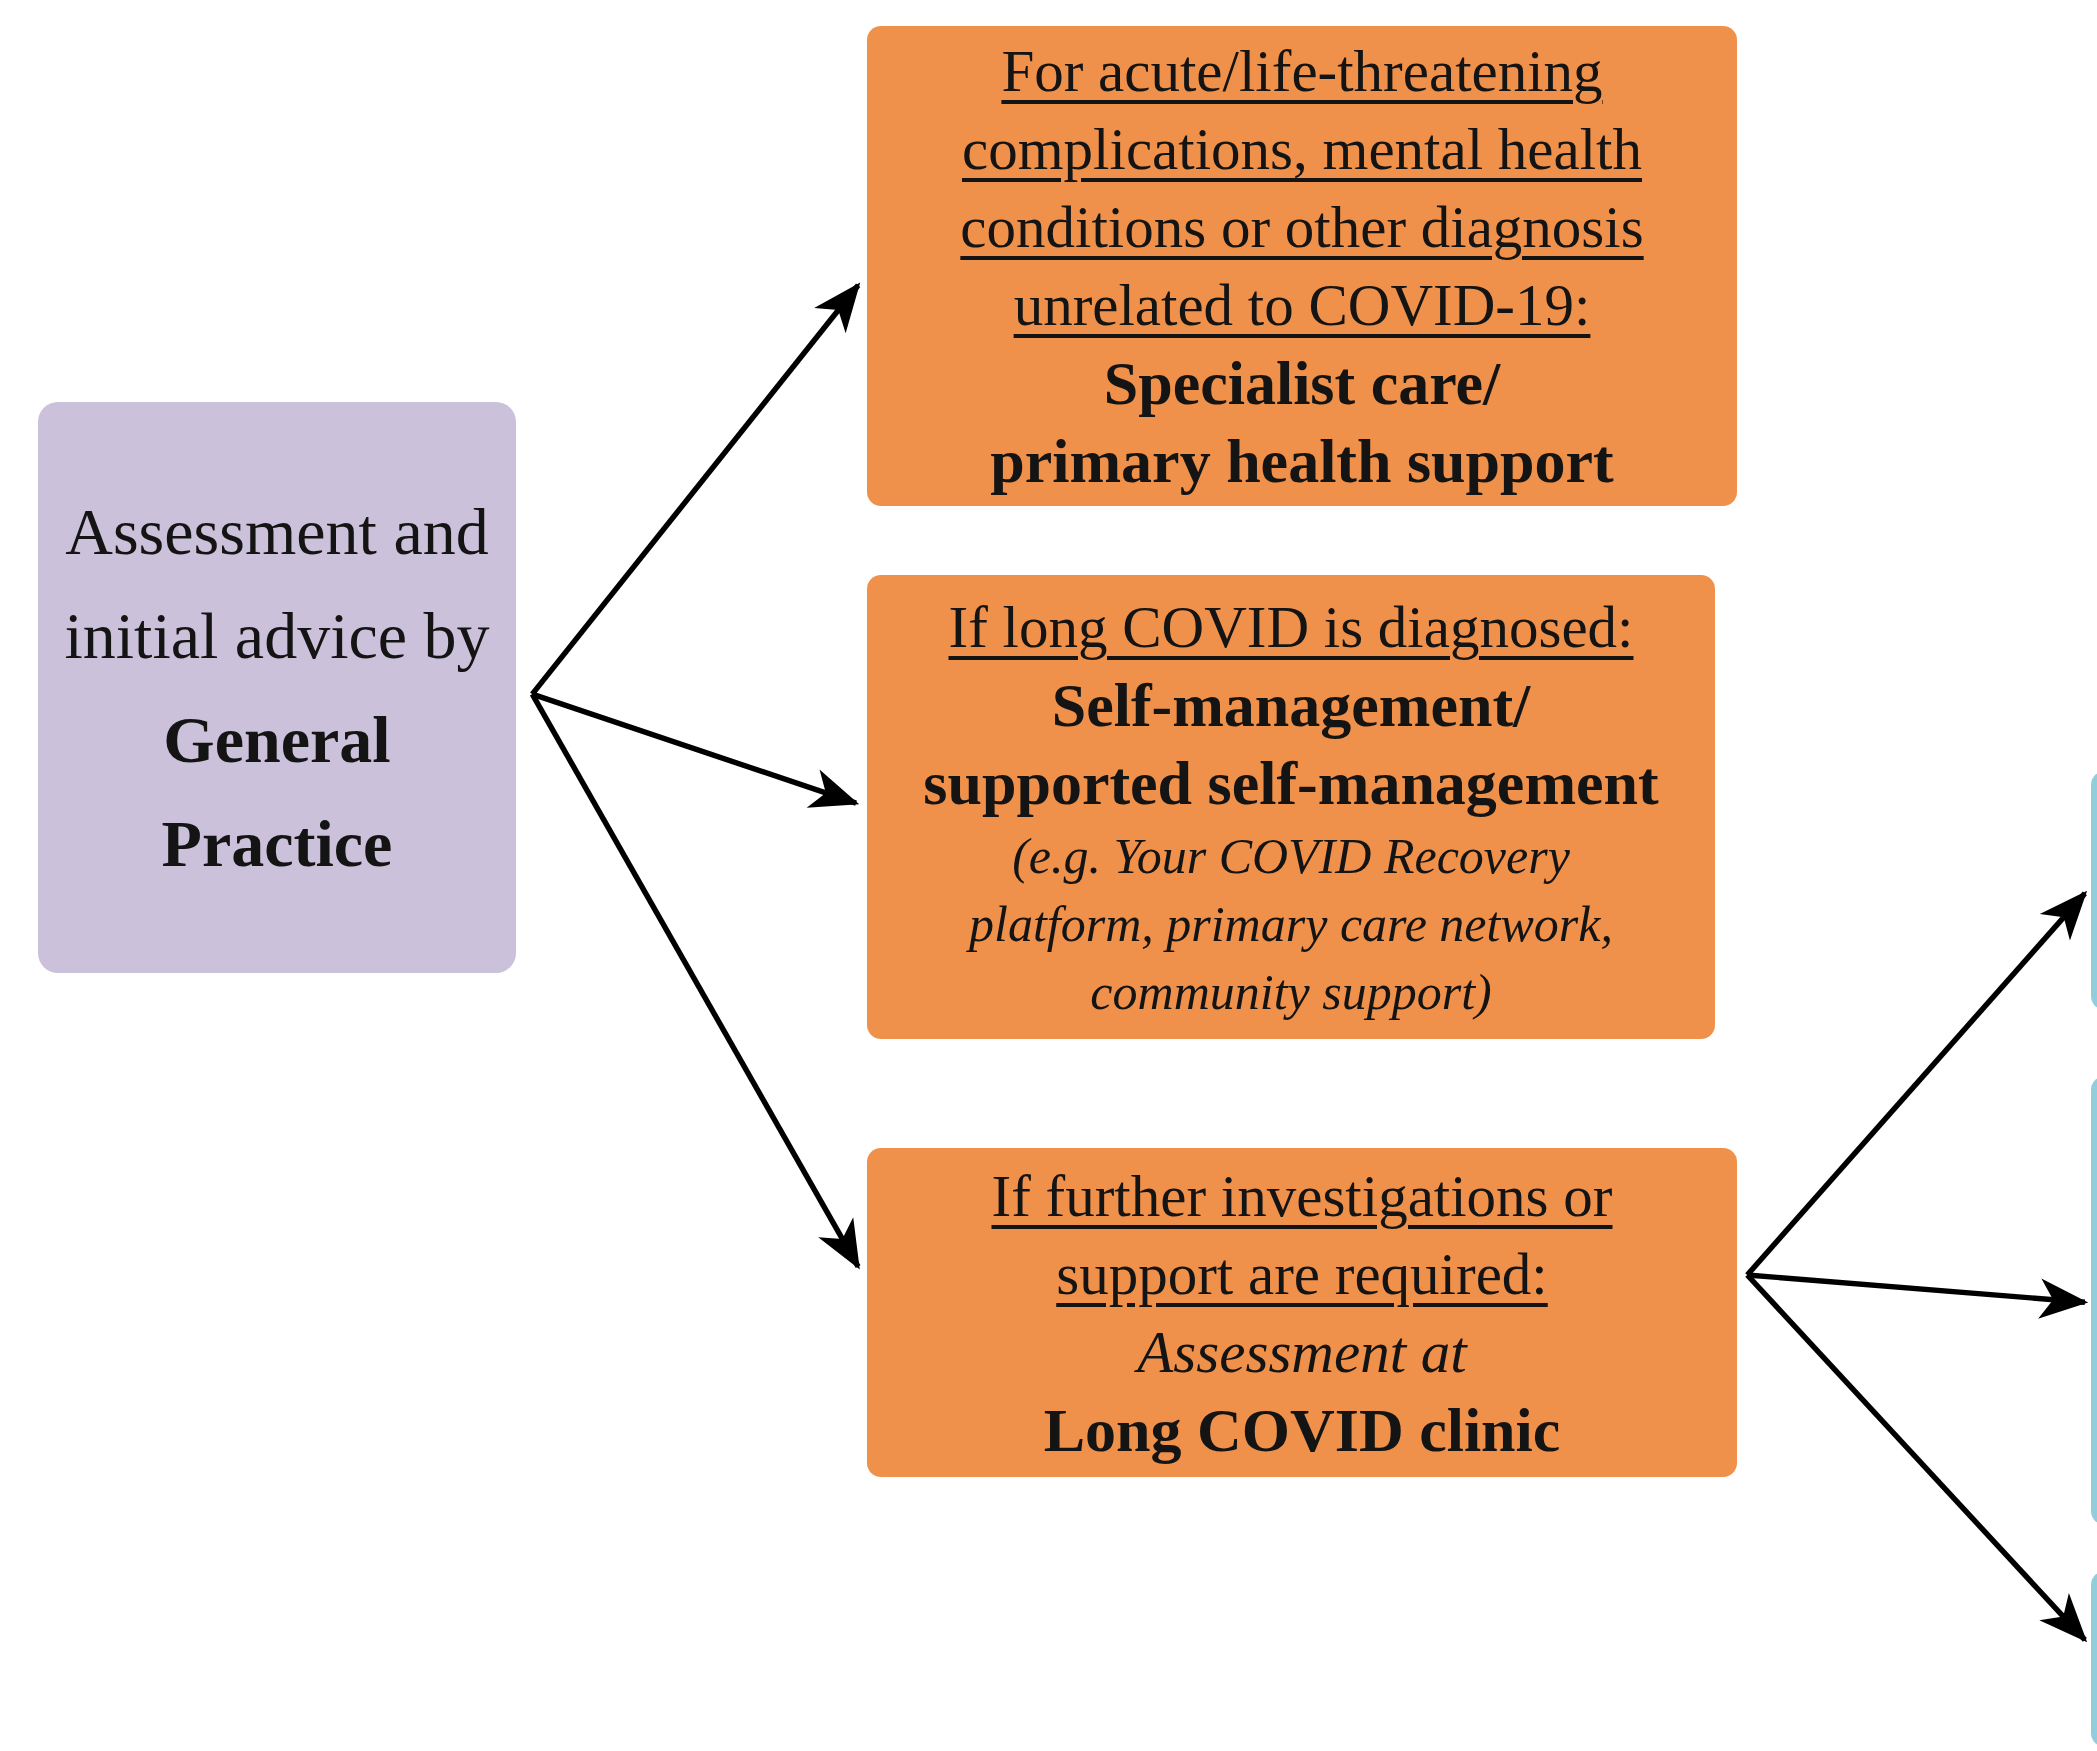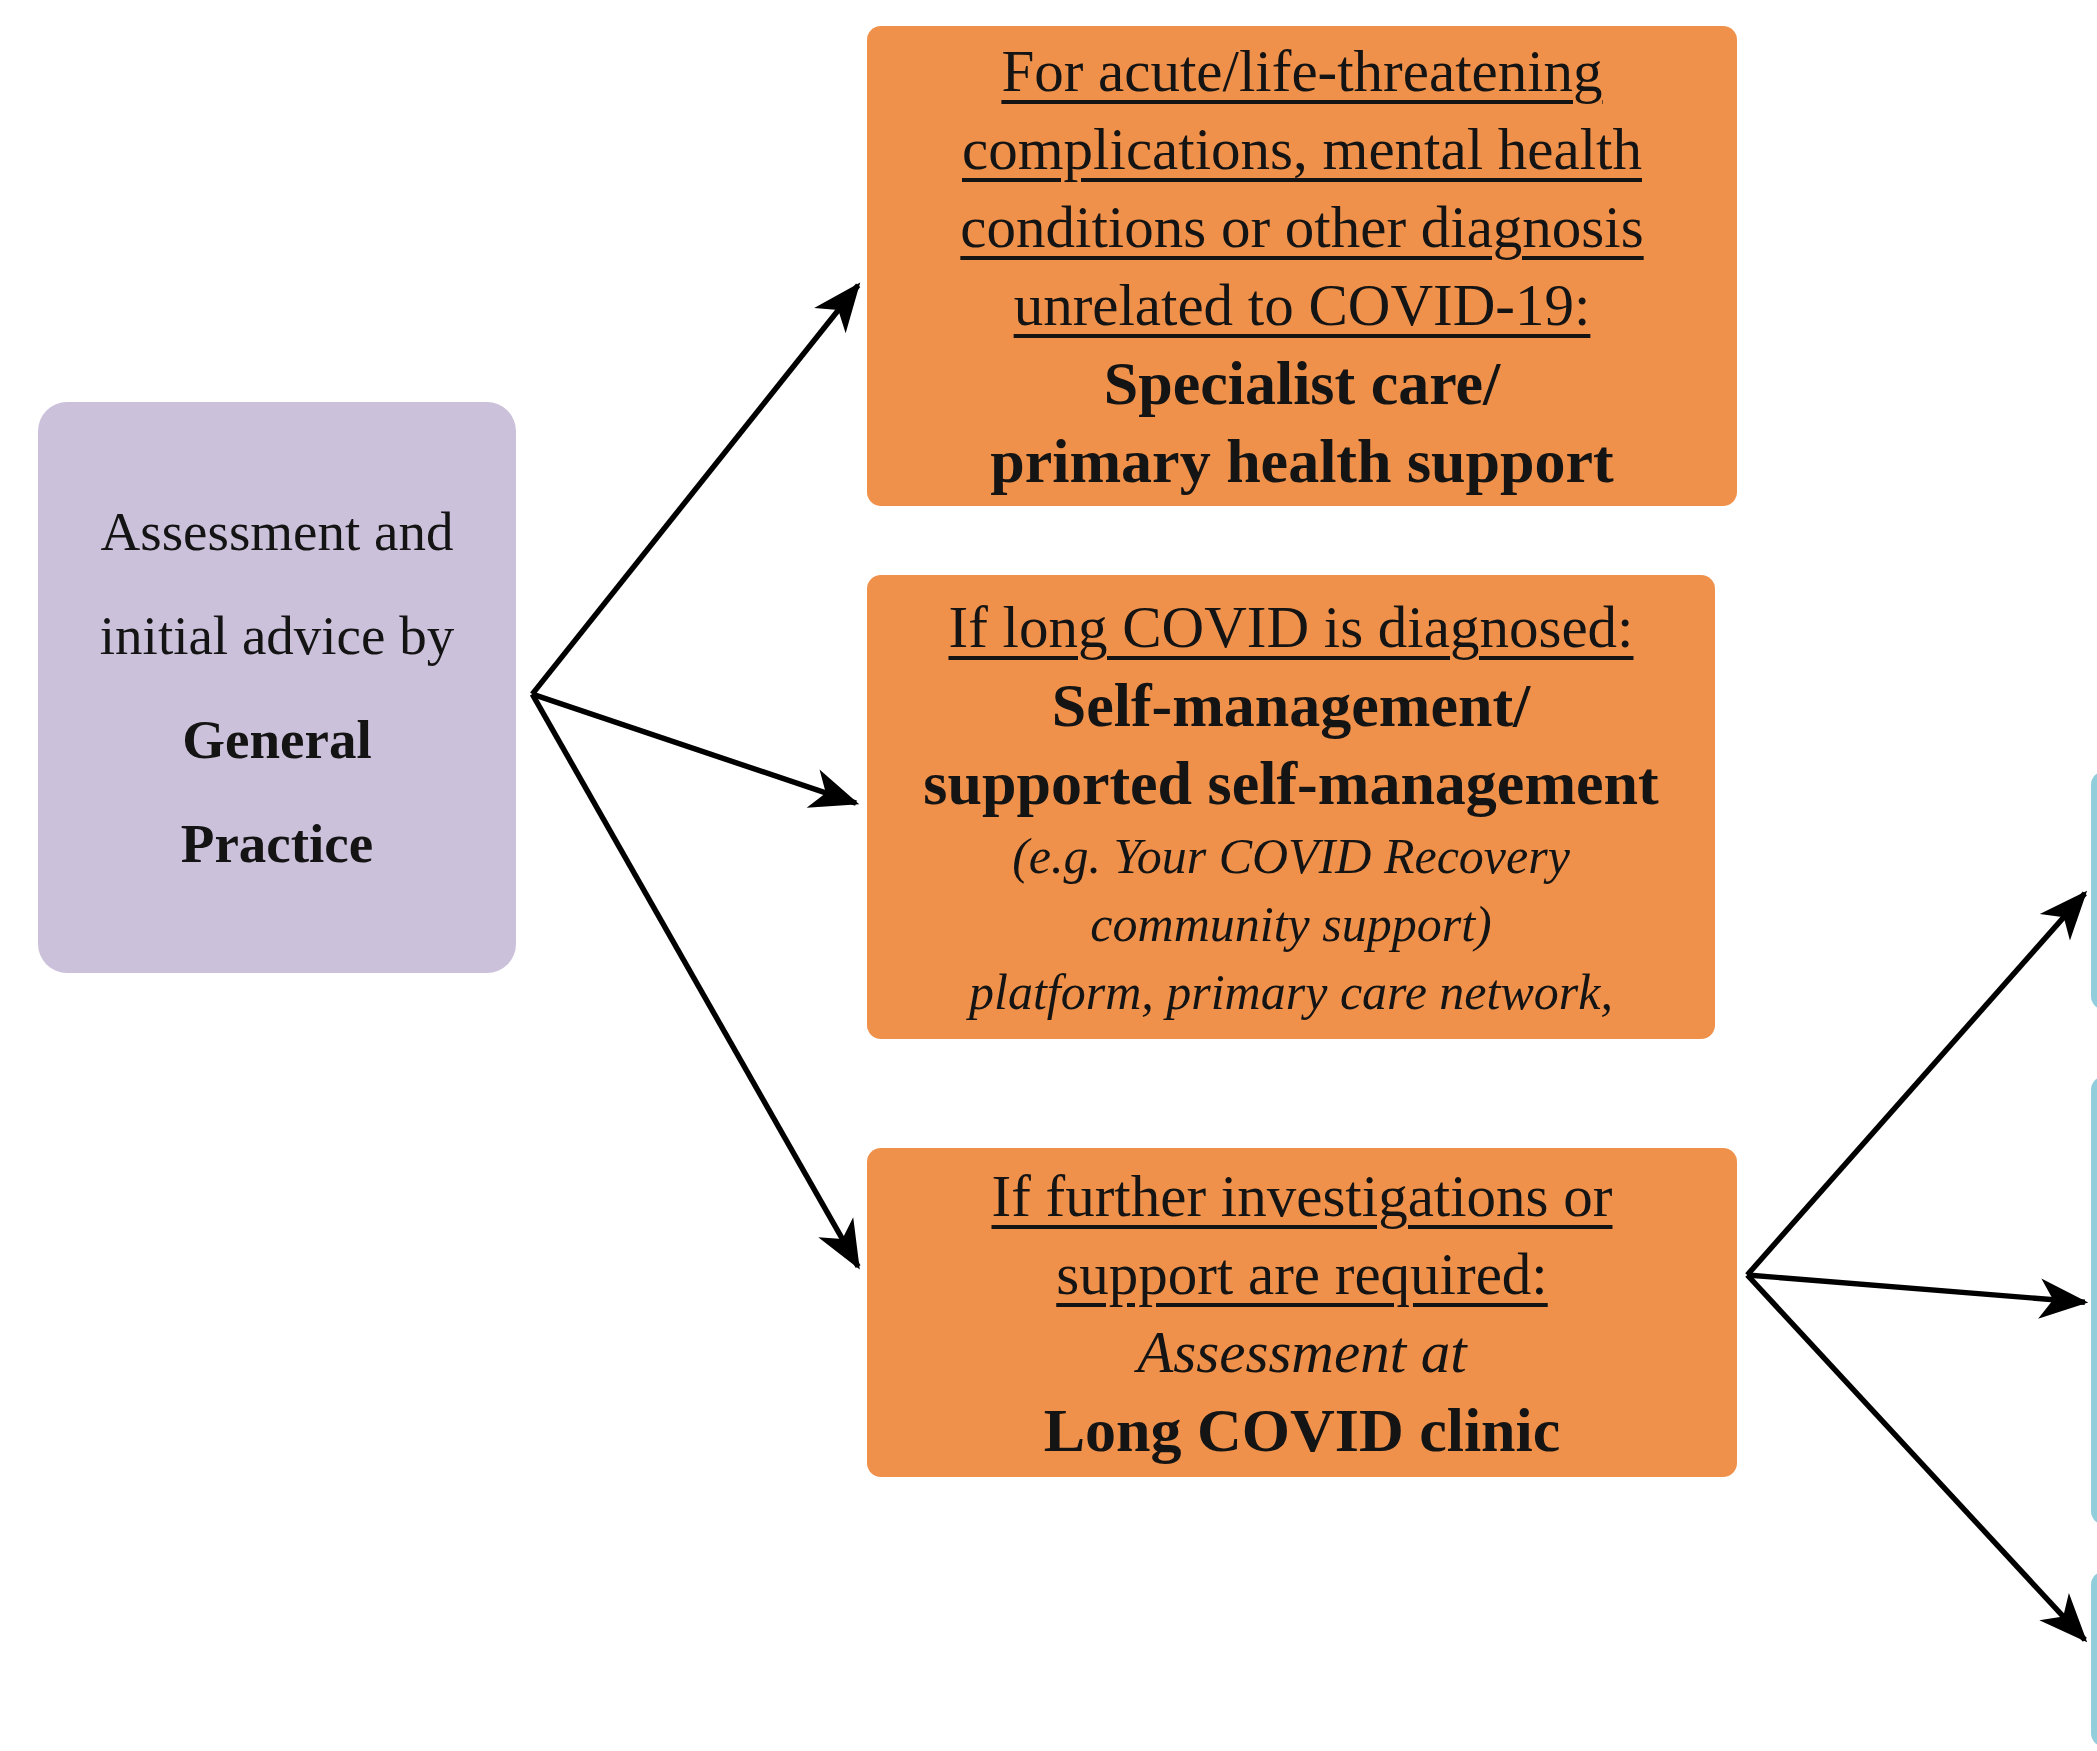--- a/index.html
+++ b/index.html
@@ -18,21 +18,21 @@
     position:absolute;
     display:flex;
     flex-direction:column;
     justify-content:center;
     align-items:center;
     box-sizing:border-box;
     padding:8.4px 25px;
     border-radius:14px;
     font-size:59px;
   }
-  .box-purple{background:var(--purple_box,#CCC1DA);border-radius:29px;font-size:55px;padding:8.4px 14.7px;gap:24px;}
+  .box-purple{background:var(--purple_box,#CCC1DA);border-radius:20px;font-size:66px;padding:8.4px 14.7px;gap:24px;}
   .box-orange{background:var(--orange_box,#F0914B);}
   .box-blue{background:var(--blue_box,#92CDDC);}
   .ln{display:block;text-align:center;white-space:nowrap;line-height:78px;}
   .r{font-weight:normal;}
   .b{font-weight:bold;}
   .u{
     text-decoration:underline;
     text-decoration-thickness:3.8px;
     text-underline-offset:9.2px;
   }
@@ -74,22 +74,22 @@
     <span class="ln u">unrelated to COVID-19:</span>
     <span class="ln bi">Specialist care/</span>
     <span class="ln bi">primary health support</span>
   </div>
 
   <div class="box box-orange" style="left:867px;top:575px;width:848px;height:464px;">
     <span class="ln u">If long COVID is diagnosed:</span>
     <span class="ln bi">Self-management/</span>
     <span class="ln bi">supported self-management</span>
     <span class="ln i small">(e.g. Your COVID Recovery</span>
+    <span class="ln i small">platform, primary care network,</span>
     <span class="ln i small">community support)</span>
-    <span class="ln i small">platform, primary care network,</span>
   </div>
 
   <div class="box box-orange" style="left:867px;top:1148px;width:870px;height:329px;">
     <span class="ln u">If further investigations or</span>
     <span class="ln u">support are required:</span>
     <span class="ln i">Assessment at</span>
     <span class="ln bi">Long COVID clinic</span>
   </div>
 
   <div class="box box-blue" style="left:2091px;top:771px;width:827px;height:239px;">

